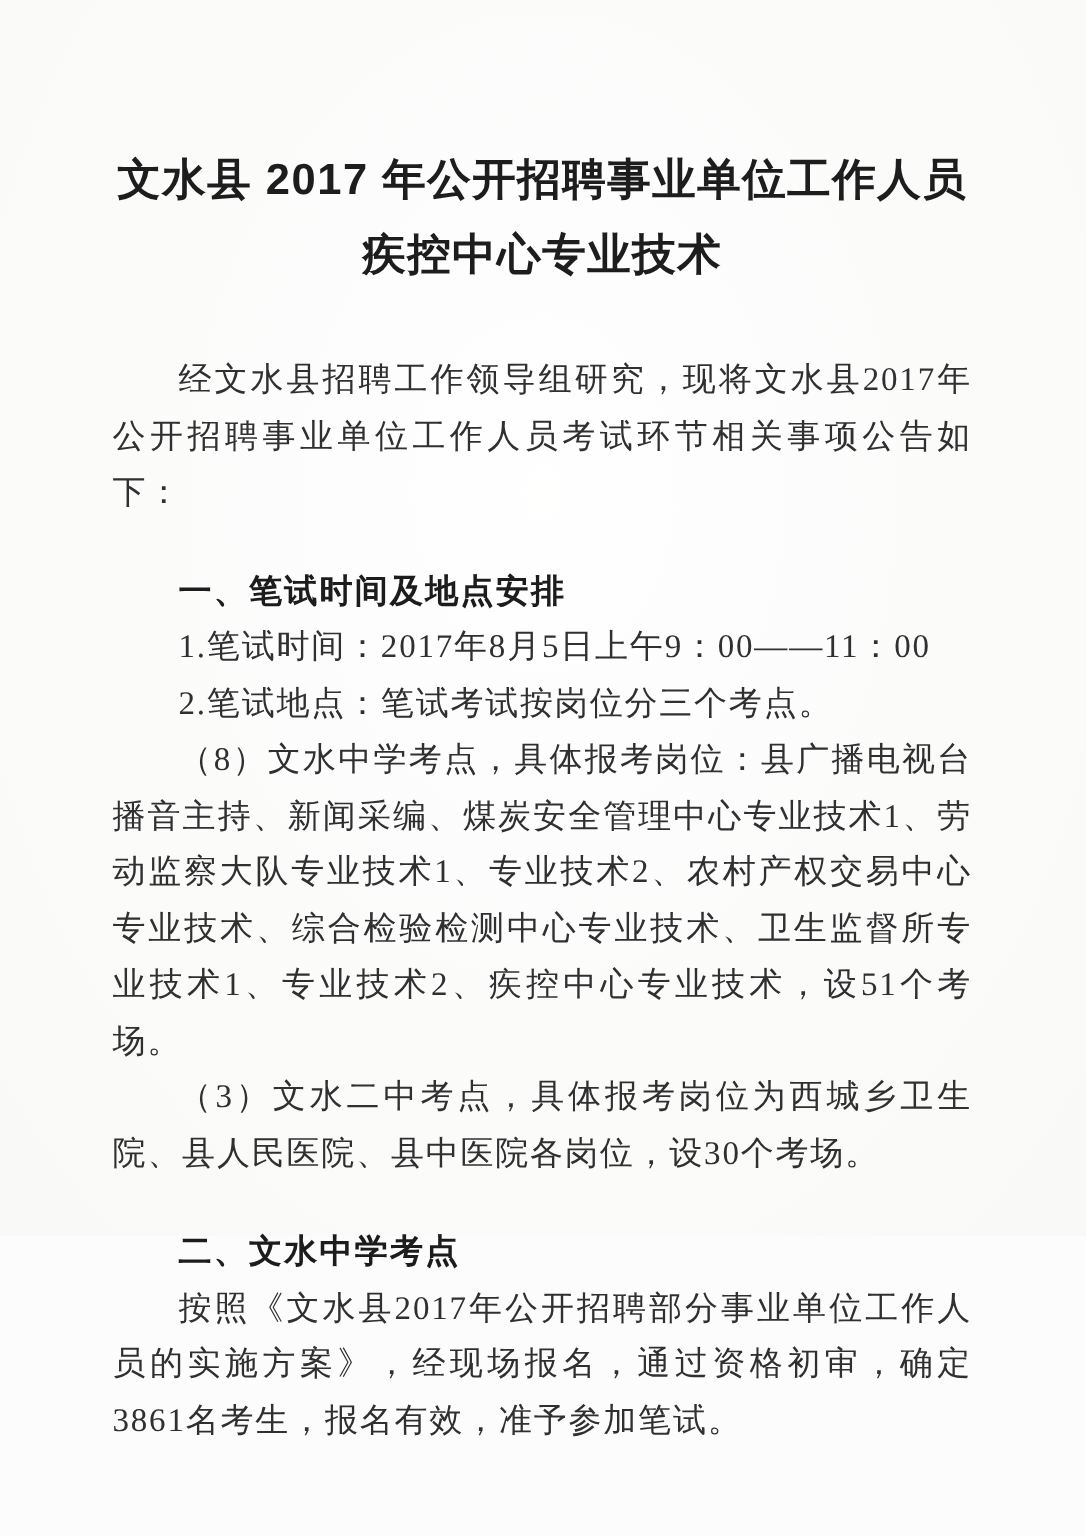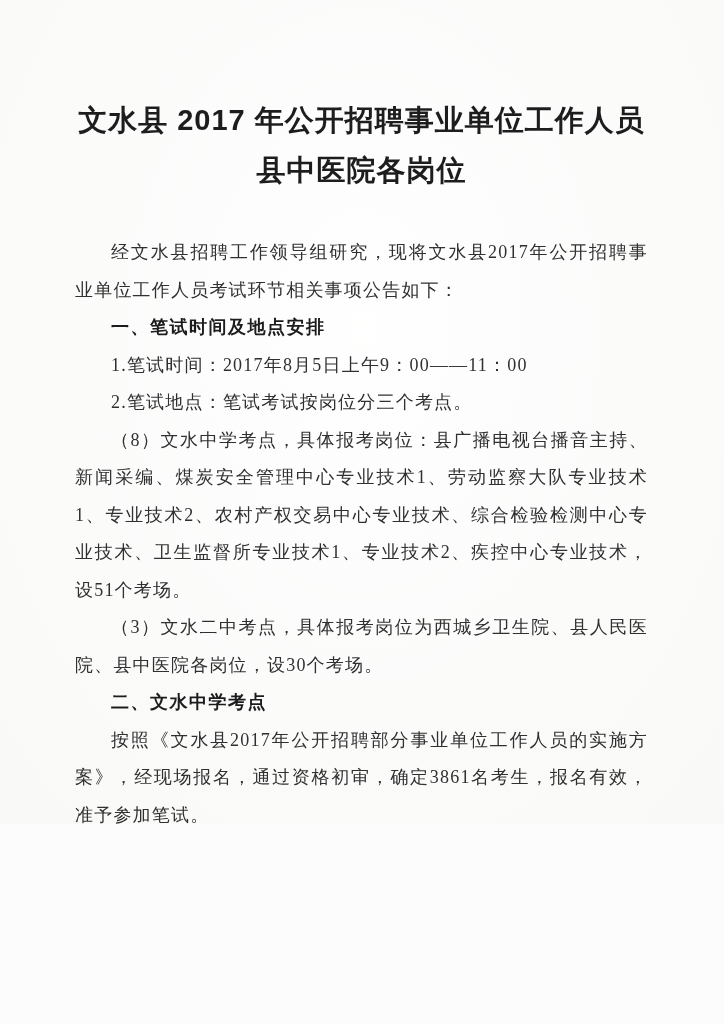--- a/index.html
+++ b/index.html
@@ -28,46 +28,47 @@
     font-family: "Liberation Sans", "DejaVu Sans", sans-serif;
     font-weight: bold;
     font-size: 29px;
     line-height: 50px;
     color: #1d1d1d;
     letter-spacing: 1px;
   }
   .doc-body {
     margin-top: 39px;
     font-family: "Liberation Serif", "DejaVu Serif", serif;
-    font-size: 18px;
+    font-size: 22px;
     line-height: 37.5px;
     letter-spacing: 1.2px;
     text-align: justify;
     text-justify: inter-ideograph;
     color: #303030;
   }
   .doc-body p {
     margin: 0;
     text-indent: 2em;
   }
   .doc-body p.heading {
     font-family: "Liberation Sans", "DejaVu Sans", sans-serif;
     font-weight: bold;
     color: #1c1c1c;
     letter-spacing: 1.5px;
+    margin-top: 28px;
   }
 </style>
 </head>
 <body>
 
 <div class="page">
 
   <div class="doc-title">
     <div>文水县 2017 年公开招聘事业单位工作人员</div>
-    <div>县中医院各岗位</div>
+    <div>疾控中心专业技术</div>
   </div>
 
   <div class="doc-body">
     <p>经文水县招聘工作领导组研究，现将文水县2017年公开招聘事业单位工作人员考试环节相关事项公告如下：</p>
 
     <p class="heading">一、笔试时间及地点安排</p>
 
     <p>1.笔试时间：2017年8月5日上午9：00——11：00</p>
 
     <p>2.笔试地点：笔试考试按岗位分三个考点。</p>

